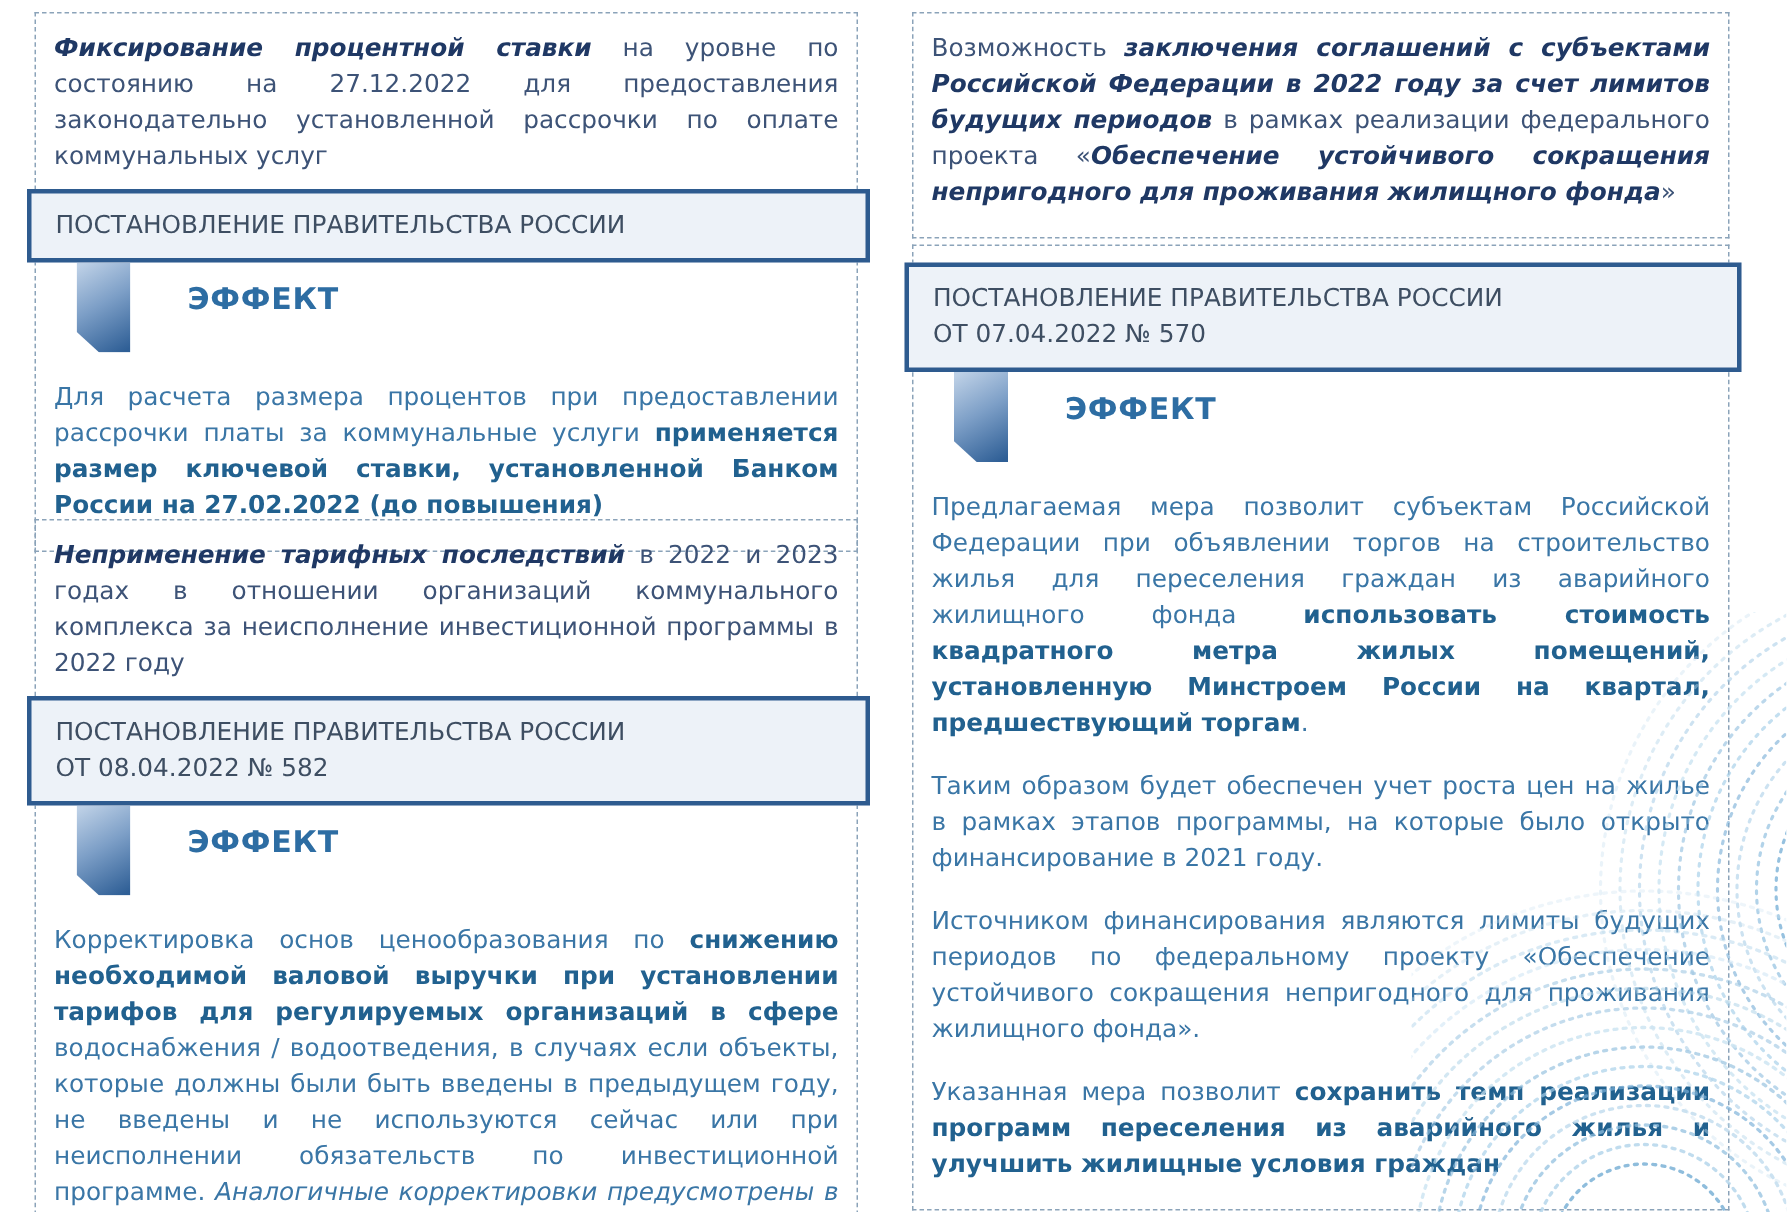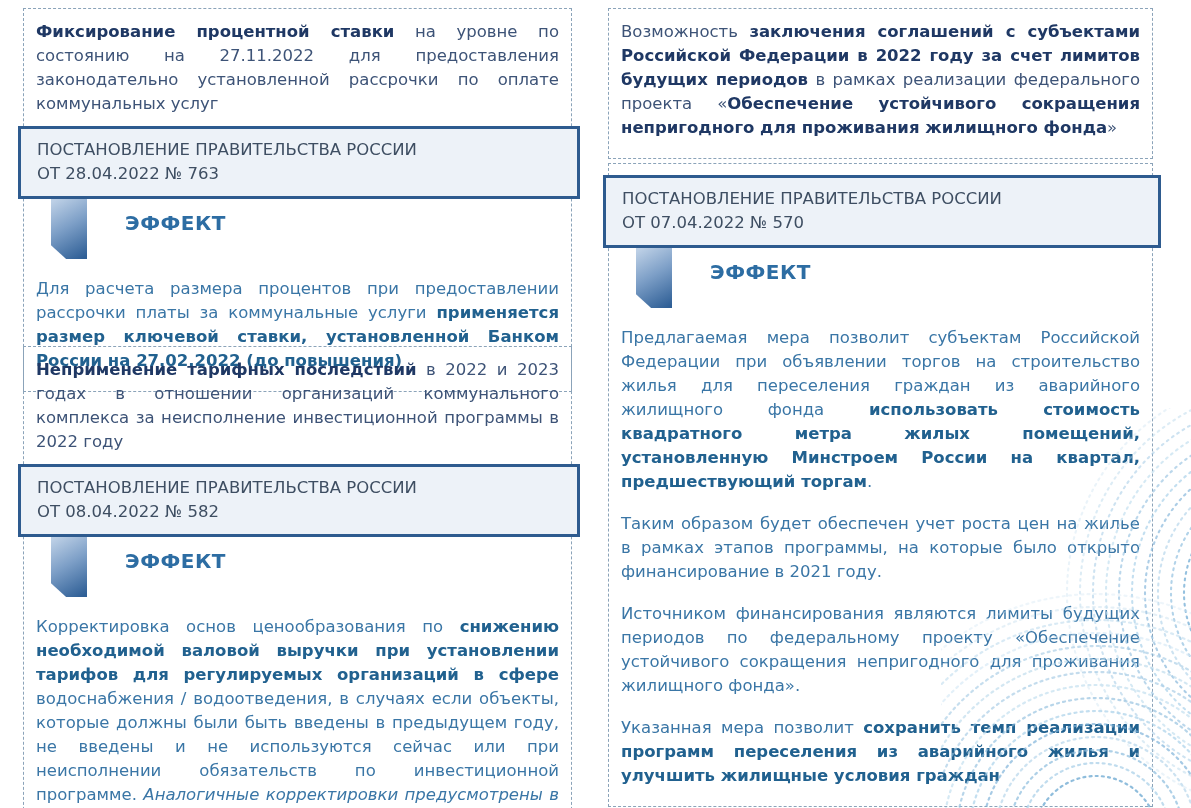--- a/index.html
+++ b/index.html
@@ -35,21 +35,21 @@
   #card1 { left: 23px; top: 8px;   width: 549px; min-height: 329px; }
   #card2 { left: 23px; top: 346px; width: 549px; min-height: 445px; }
   #cardA { left: 608px; top: 8px;  width: 545px; min-height: 150px; }
   #cardB { left: 608px; top: 163px; width: 545px; min-height: 628px; }
 
   .intro {
     color: var(--title-regular);
     text-align: justify;
     margin: 2px 0 10px 0;
   }
-  .intro .b { color: var(--title-bold); font-weight: 700; }
+  .intro .b { color: var(--title-bold); font-weight: 700; font-style: italic; }
 
   .decree-box {
     margin: 0 -21px 0 -18px;
     background: var(--decree-bg);
     border: 3px solid var(--decree-border);
     padding: 9px 16px 10px 16px;
     color: var(--decree-text);
     position: relative;
     z-index: 2;
   }
@@ -91,24 +91,23 @@
     width: 250px;
     height: 400px;
     pointer-events: none;
     opacity: 0.85;
   }
 </style>
 </head>
 <body>
 
 <div class="card" id="card1">
-  <div class="intro"><span class="b">Фиксирование процентной ставки</span><span> на уровне по состоянию на 27.11.2022 для предоставления законодательно установленной рассрочки по оплате коммунальных услуг</span></div>
+  <div class="intro"><span class="b">Фиксирование процентной ставки</span><span> на уровне по состоянию на 27.12.2022 для предоставления законодательно установленной рассрочки по оплате коммунальных услуг</span></div>
   <div class="decree-box">
     <div>ПОСТАНОВЛЕНИЕ ПРАВИТЕЛЬСТВА РОССИИ</div>
-    <div>ОТ 28.04.2022 № 763</div>
   </div>
   <div class="effect-row">
     <div class="ribbon"></div>
     <div class="effect-heading">ЭФФЕКТ</div>
   </div>
   <div class="para"><span>Для расчета размера процентов при предоставлении рассрочки платы за коммунальные услуги </span><span class="b">применяется размер ключевой ставки, установленной Банком России на 27.02.2022 (до повышения)</span></div>
 </div>
 
 <div class="card" id="card2">
   <div class="intro"><span class="b">Неприменение тарифных последствий</span><span> в 2022 и 2023 годах в отношении организаций коммунального комплекса за неисполнение инвестиционной программы в 2022 году</span></div>

